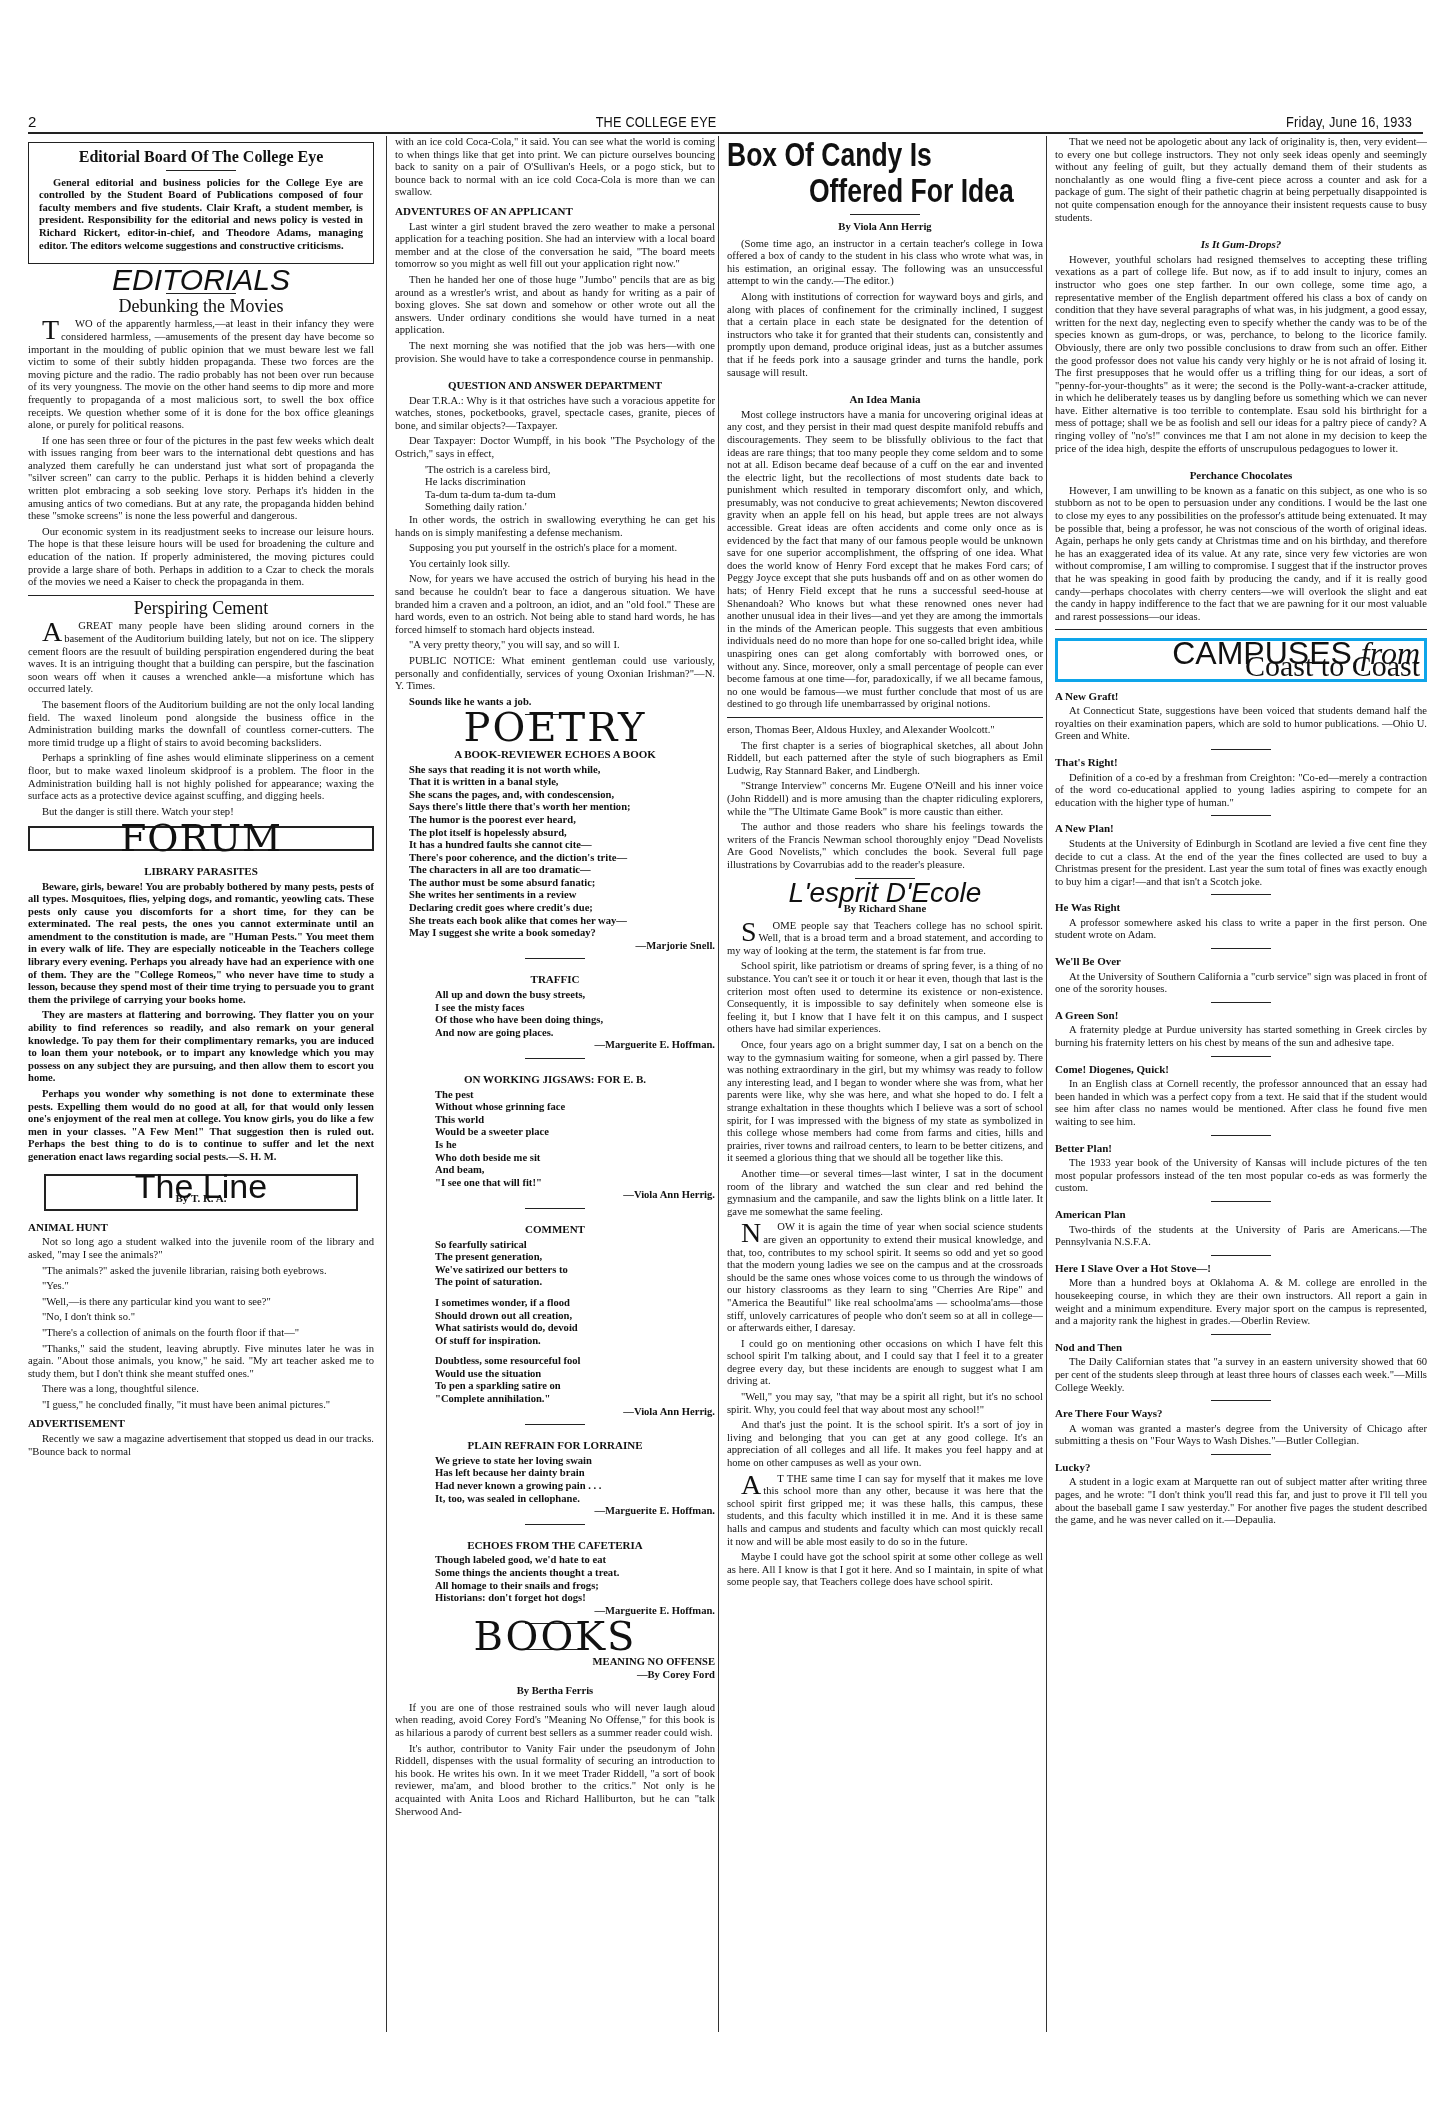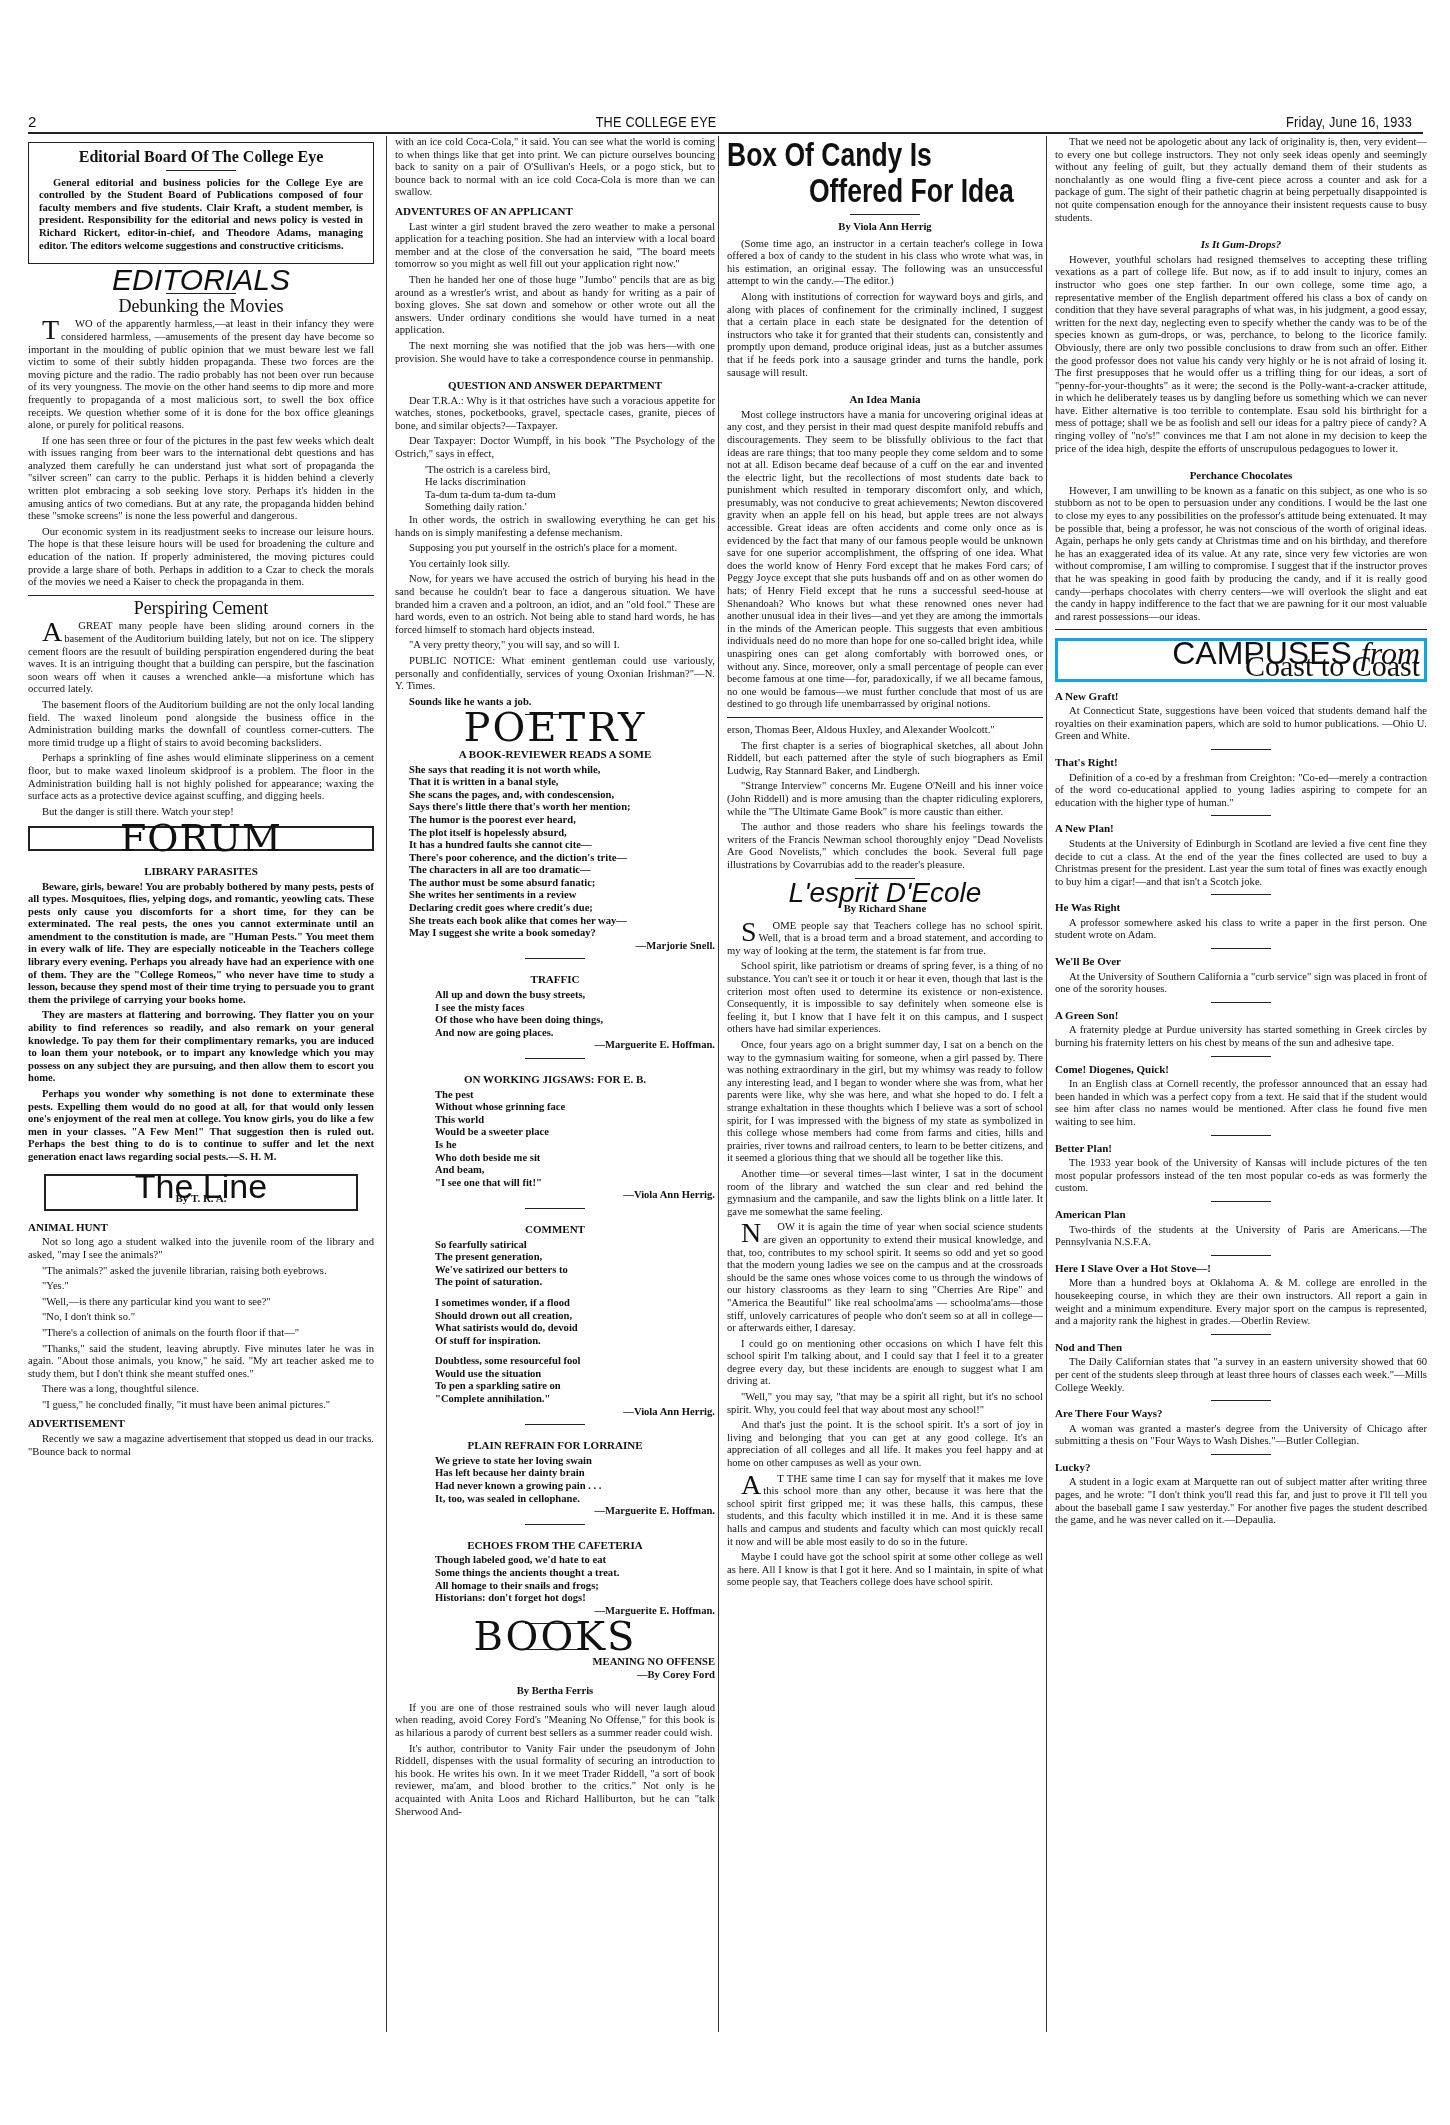--- a/index.html
+++ b/index.html
@@ -115,21 +115,21 @@
       <p>In other words, the ostrich in swallowing everything he can get his hands on is simply manifesting a defense mechanism.</p>
       <p>Supposing you put yourself in the ostrich's place for a moment.</p>
       <p>You certainly look silly.</p>
       <p>Now, for years we have accused the ostrich of burying his head in the sand because he couldn't bear to face a dangerous situation. We have branded him a craven and a poltroon, an idiot, and an "old fool." These are hard words, even to an ostrich. Not being able to stand hard words, he has forced himself to stomach hard objects instead.</p>
       <p>"A very pretty theory," you will say, and so will I.</p>
       <p>PUBLIC NOTICE: What eminent gentleman could use variously, personally and confidentially, services of young Oxonian Irishman?"—N. Y. Times.</p>
       <p style="font-weight:bold">Sounds like he wants a job.</p>
       <div class="small-rule"></div>
       <div class="big-serif">POETRY</div>
       <div id="poems">
-          <div class="hdc">A BOOK-REVIEWER READS A SOME</div>
+          <div class="hdc">A BOOK-REVIEWER ECHOES A BOOK</div>
           <div class="poem">
             <div>She says that reading it is not worth while,</div>
             <div>That it is written in a banal style,</div>
             <div>She scans the pages, and, with condescension,</div>
             <div>Says there's little there that's worth her mention;</div>
             <div>The humor is the poorest ever heard,</div>
             <div>The plot itself is hopelessly absurd,</div>
             <div>It has a hundred faults she cannot cite—</div>
             <div>There's poor coherence, and the diction's trite—</div>
             <div>The characters in all are too dramatic—</div>

